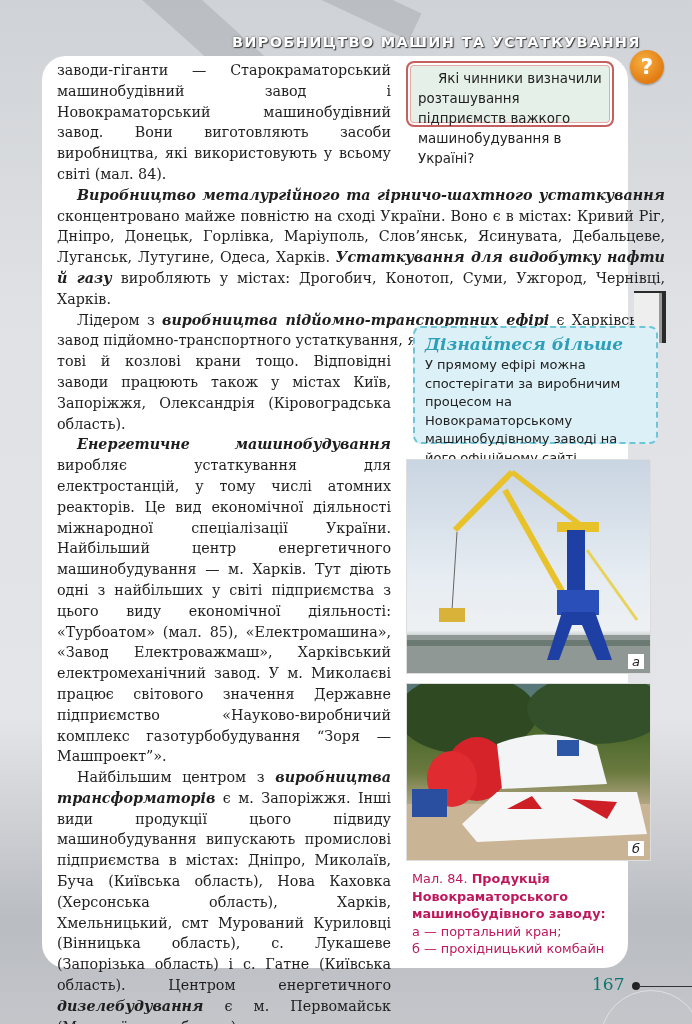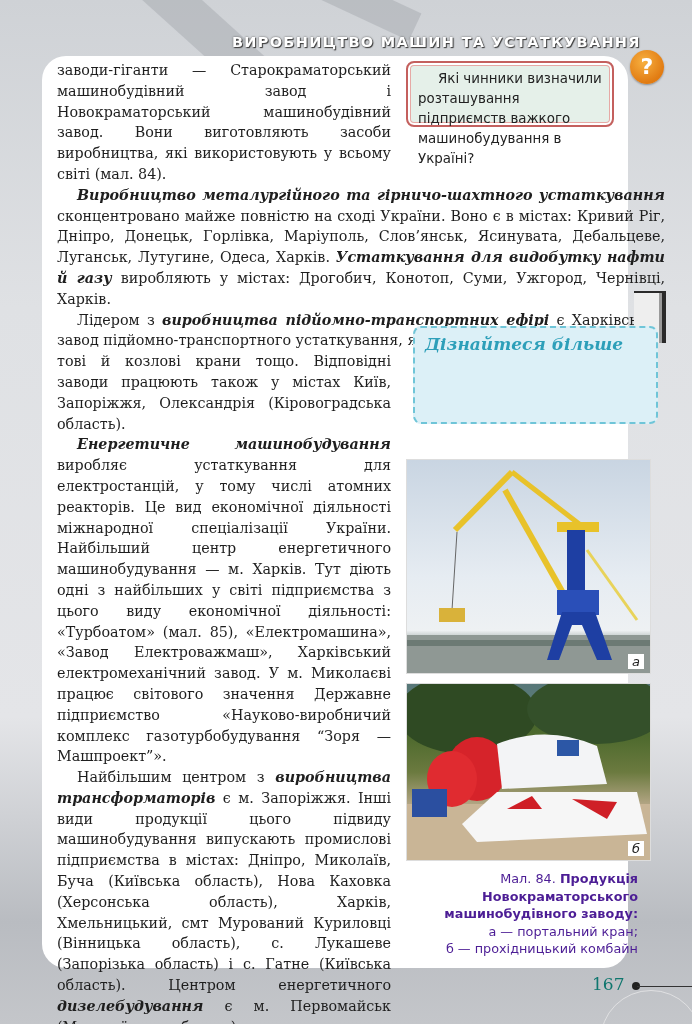--- a/index.html
+++ b/index.html
@@ -20,37 +20,37 @@
   .bi{font-weight:bold;font-style:italic;}
   .it{}
   .question-box{position:absolute;left:406px;top:61px;width:208px;height:66px;background:#e5f0e9;
     border:2px solid #c4605e;border-radius:8px;box-shadow:inset 0 0 0 2px #fff, inset 0 0 0 3px #e6a9a5;
     font-family:"DejaVu Sans","Liberation Sans",sans-serif;font-size:13.4px;line-height:20px;
     padding:6px 10px 4px 10px;box-sizing:border-box;color:#222;}
   .question-badge{position:absolute;left:630px;top:50px;width:34px;height:34px;border-radius:50%;
     background:radial-gradient(circle at 40% 35%,#f7b040,#e17b12 70%);color:#fff;font-weight:bold;
     font-family:"DejaVu Sans","Liberation Sans",sans-serif;font-size:22px;line-height:34px;text-align:center;
     box-shadow:0 1px 2px rgba(0,0,0,.35);}
-  .learn-box{position:absolute;left:413px;top:326px;width:245px;height:98px;background:#dcf0f7;
+  .learn-box{position:absolute;left:413px;top:326px;width:245px;height:118px;background:#dcf0f7;
     border:2px dashed #6fc5d8;border-radius:8px;box-sizing:border-box;padding:4px 10px;
     font-family:"DejaVu Sans","Liberation Sans",sans-serif;}
   .learn-title{font-family:"DejaVu Serif","Liberation Serif",serif;font-style:italic;font-weight:bold;
     color:#2d9fb9;font-size:17px;line-height:24px;}
   .learn-text{font-size:13px;line-height:18.6px;color:#222;}
   .tab-marker{position:absolute;left:634px;top:291px;width:28px;height:50px;background:#eeeeee;
     border-right:4px solid #2a2a2a;border-top:2px solid #2a2a2a;box-shadow:inset -3px 0 0 #9a9a9a;}
   .photo{position:absolute;overflow:hidden;border:1px solid #ddd;}
   .photo-a{left:406px;top:459px;width:243px;height:213px;
     background:linear-gradient(180deg,#c9d5e2 0%,#e6ecf2 55%,#eef1f3 80%,#7d8a86 88%,#9aa3a0 100%);}
   .photo-b{left:406px;top:683px;width:243px;height:176px;
     background:linear-gradient(180deg,#3b5a2a 0%,#4e6a2e 30%,#6b7a3f 50%,#b9a98a 70%,#cdbb9b 100%);}
   .photo-label{position:absolute;right:6px;bottom:4px;font-family:"DejaVu Sans","Liberation Sans",sans-serif;
     font-style:italic;font-size:13px;color:#222;background:#fff;padding:0 4px;}
-  .caption{position:absolute;left:412px;top:870px;width:226px;text-align:right;
-    font-family:"DejaVu Sans","Liberation Sans",sans-serif;font-size:12.8px;line-height:17.6px;color:#4c1d95;}
+  .caption{position:absolute;left:412px;top:870px;width:226px;text-align:left;
+    font-family:"DejaVu Sans","Liberation Sans",sans-serif;font-size:12.8px;line-height:17.6px;color:#be185d;}
   .caption b{font-weight:bold;}
   .page-num{position:absolute;left:592px;top:974px;font-size:17px;font-weight:normal;color:#0f766e;}
   .page-line{position:absolute;left:637px;top:986px;width:55px;height:1px;background:#333;}
   .page-dot{position:absolute;left:632px;top:982px;width:8px;height:8px;border-radius:50%;background:#222;}
   .globe{position:absolute;left:600px;top:990px;width:100px;height:100px;border-radius:50%;
     border:1px solid #e7e7e9;opacity:.8;}
 </style>
 </head>
 <body>
 
@@ -73,20 +73,21 @@
 
 <div class="question-box">
   <div style="text-indent:20px;">Які чинники визначили розташування підприємств важкого машинобудування в Україні?</div>
 </div>
 <div class="question-badge">?</div>
 
 <div class="tab-marker"></div>
 
 <div class="learn-box">
   <div class="learn-title">Дізнайтеся більше</div>
+  <div class="learn-text">У прямому ефірі можна спостерігати за виробничим процесом на Новокраматорському машинобудівному заводі на його офіційному сайті.</div>
 </div>
 
 <div class="photo photo-a">
   <svg width="243" height="213" viewBox="0 0 243 213">
     <rect x="0" y="175" width="243" height="38" fill="#8f9894"></rect>
     <rect x="0" y="180" width="243" height="6" fill="#6c7a74"></rect>
     <line x1="48" y1="70" x2="105" y2="12" stroke="#e8c22a" stroke-width="6"></line>
     <line x1="105" y1="12" x2="180" y2="70" stroke="#e8c22a" stroke-width="5"></line>
     <line x1="98" y1="30" x2="160" y2="140" stroke="#e8c22a" stroke-width="6"></line>
     <rect x="150" y="62" width="42" height="10" fill="#e8c22a"></rect>

